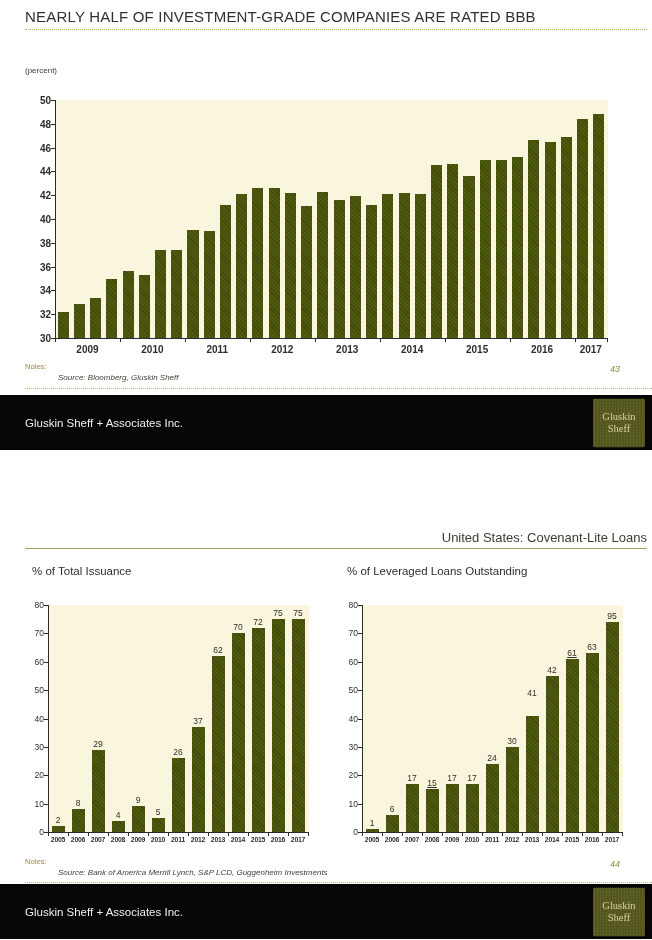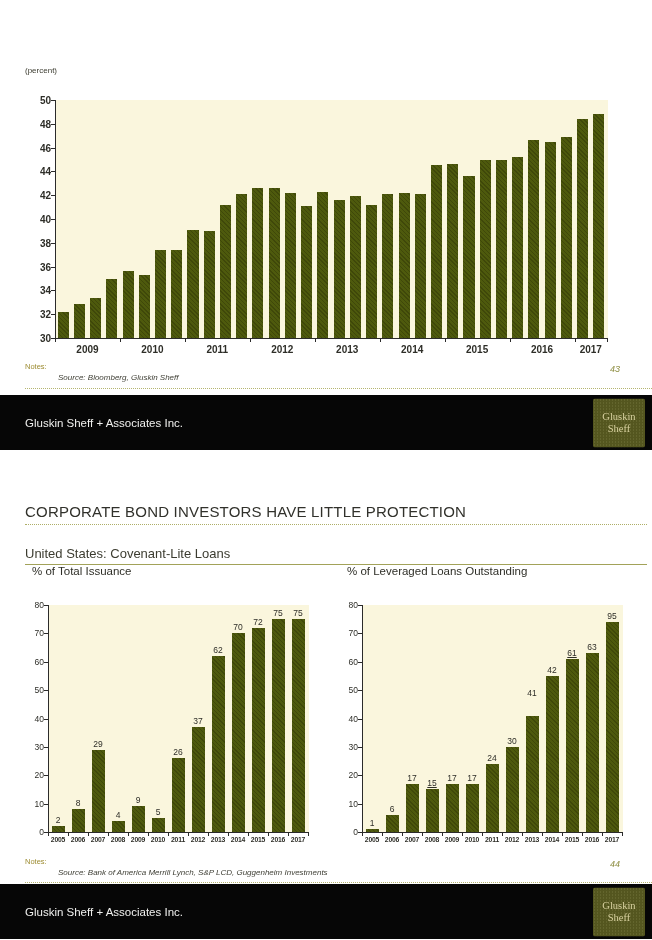--- a/index.html
+++ b/index.html
@@ -46,20 +46,21 @@
         background-image:radial-gradient(rgba(225,218,155,.22) 0.6px, transparent 0.6px);background-size:3px 3px;
         display:flex;flex-direction:column;align-items:center;justify-content:center;
         font-family:"Liberation Serif", serif;color:#d8d1a0;font-size:10.5px;line-height:12px;}
 </style>
 </head>
 <body>
 
 <div class="page">
 
   <section class="slide" id="slide1">
+    <h1 class="slide-title" style="top:8px;">NEARLY HALF OF INVESTMENT-GRADE COMPANIES ARE RATED BBB</h1>
     <div class="unit-label" style="top:66px;">(percent)</div>
 
     <div class="chart chart-large" id="chart0" style="left:25px;top:92px;width:600px;height:280px;">
         <div class="chart-plot" style="left: 30px; top: 8px; width: 552px; height: 238px;"></div>
         <div class="ylab" style="left: 0px; width: 26px; top: 241px;">30</div>
         <div class="ytick" style="left: 26px; top: 246px;"></div>
         <div class="ylab" style="left: 0px; width: 26px; top: 217.2px;">32</div>
         <div class="ytick" style="left: 26px; top: 222.2px;"></div>
         <div class="ylab" style="left: 0px; width: 26px; top: 193.4px;">34</div>
         <div class="ytick" style="left: 26px; top: 198.4px;"></div>
@@ -142,22 +143,21 @@
     <div class="footer-bar" style="top:395px;height:55px;">
       <span class="company">Gluskin Sheff + Associates Inc.</span>
       <div class="logo">
         <div>Gluskin</div>
         <div>Sheff</div>
       </div>
     </div>
   </section>
 
   <section class="slide" id="slide2">
-    <h1 class="slide-title" style="top:5px;">CORPORATE BOND INVESTORS HAVE LITTLE PROTECTION</h1>
-    <div class="slide-subtitle" style="top:48px;">United States: Covenant-Lite Loans</div>
+    <div class="slide-subtitle" style="top:32px;text-align:right;">United States: Covenant-Lite Loans</div>
 
     <div class="chart-title" style="left:32px;top:67px;">% of Total Issuance</div>
     <div class="chart-title" style="left:347px;top:67px;">% of Leveraged Loans Outstanding</div>
 
     <div class="chart chart-small" id="chart1" style="left:18px;top:99px;width:300px;height:258px;">
         <div class="chart-plot" style="left: 30px; top: 8px; width: 260px; height: 227px;"></div>
         <div class="ylab" style="left: 0px; width: 26px; top: 230px;">0</div>
         <div class="ytick" style="left: 26px; top: 235px;"></div>
         <div class="ylab" style="left: 0px; width: 26px; top: 201.625px;">10</div>
         <div class="ytick" style="left: 26px; top: 206.625px;"></div>

